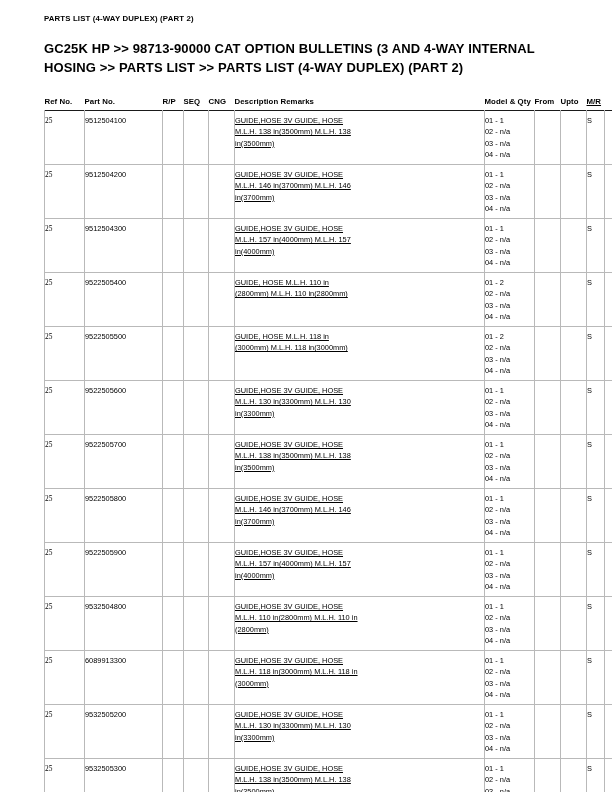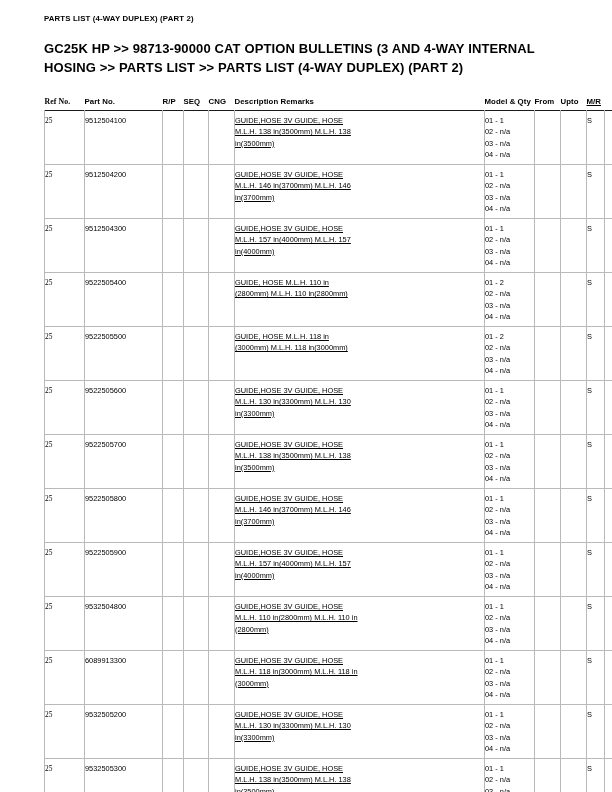--- a/index.html
+++ b/index.html
@@ -83,21 +83,21 @@
   col.c-from  { width: 26px; }
   col.c-upto  { width: 26px; }
   col.c-mr    { width: 18px; }
   col.c-tail  { width: 12px; }
 
   .pad-l { padding-left: 5px; padding-right: 3px; }
   .pad-desc { padding-left: 6px; padding-right: 4px; text-decoration: underline; }
   .pad-model { padding-left: 5px; }
   .pad-mr { padding-left: 5px; }
 
-  th.h-ref   { padding-left: 5px; font-family: Liberation Serif, serif; }
+  th.h-ref   { padding-left: 5px; }
   th.h-part  { padding-left: 5px; }
   th.h-rp    { padding-left: 0px; }
   th.h-seq   { padding-left: 0px; }
   th.h-cng   { padding-left: 0px; }
   th.h-desc  { padding-left: 6px; }
   th.h-model { padding-left: 5px; }
   th.h-from  { padding-left: 2px; }
   th.h-upto  { padding-left: 2px; }
   th.h-mr    { padding-left: 2px; text-decoration: underline; }
 

